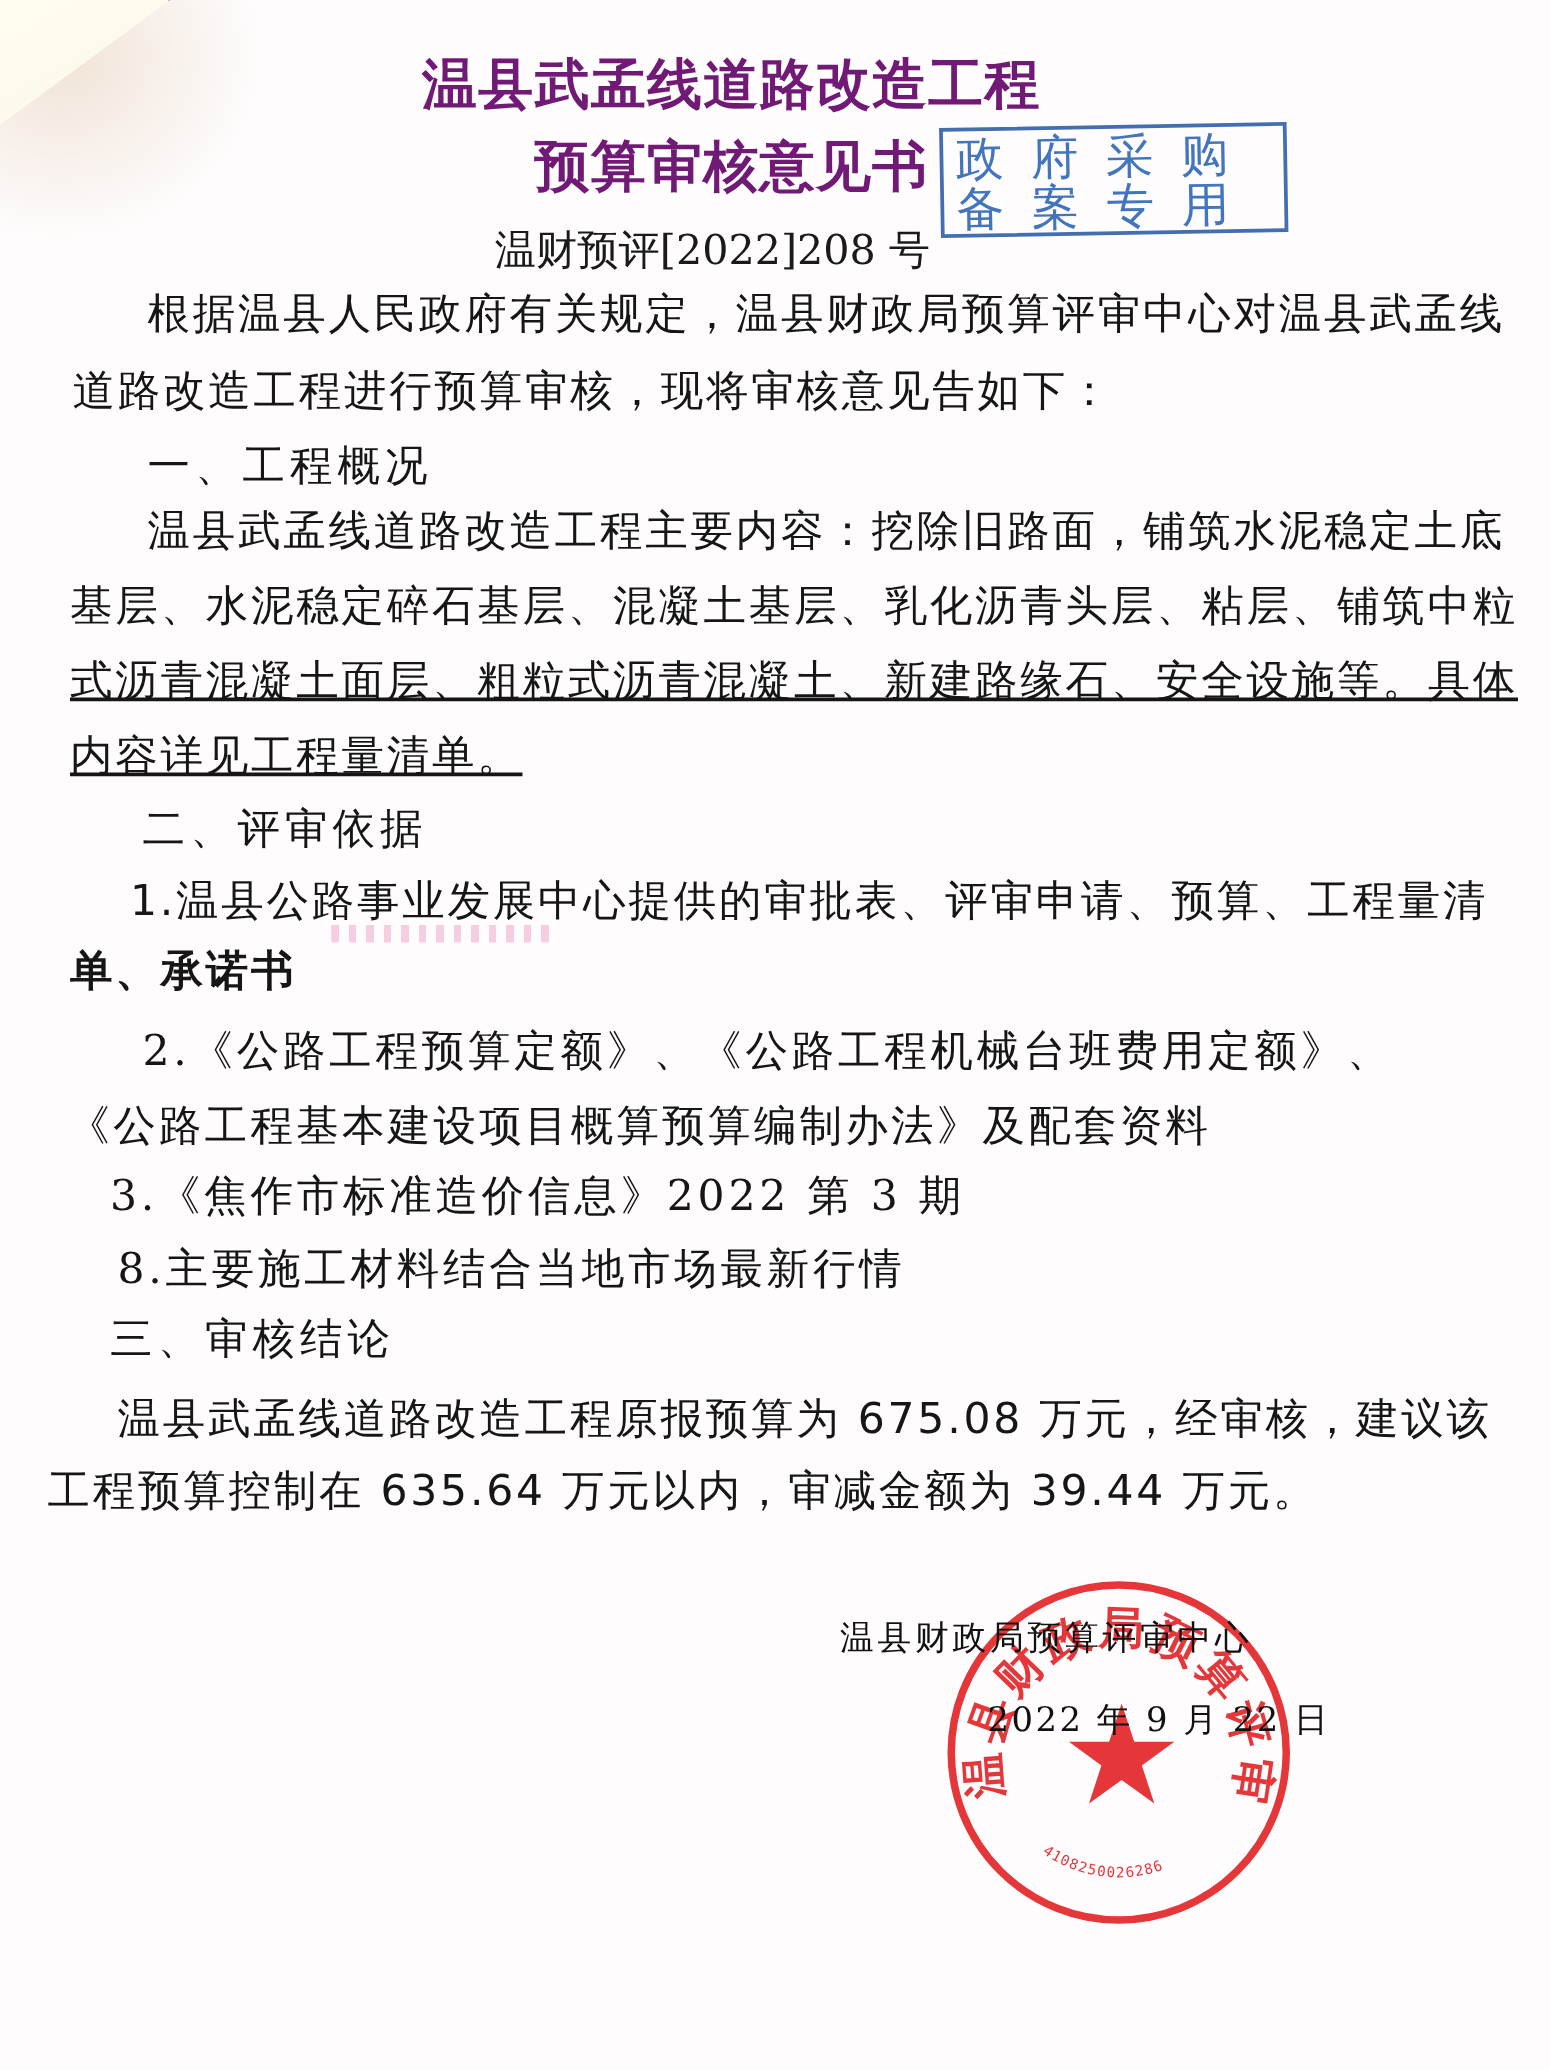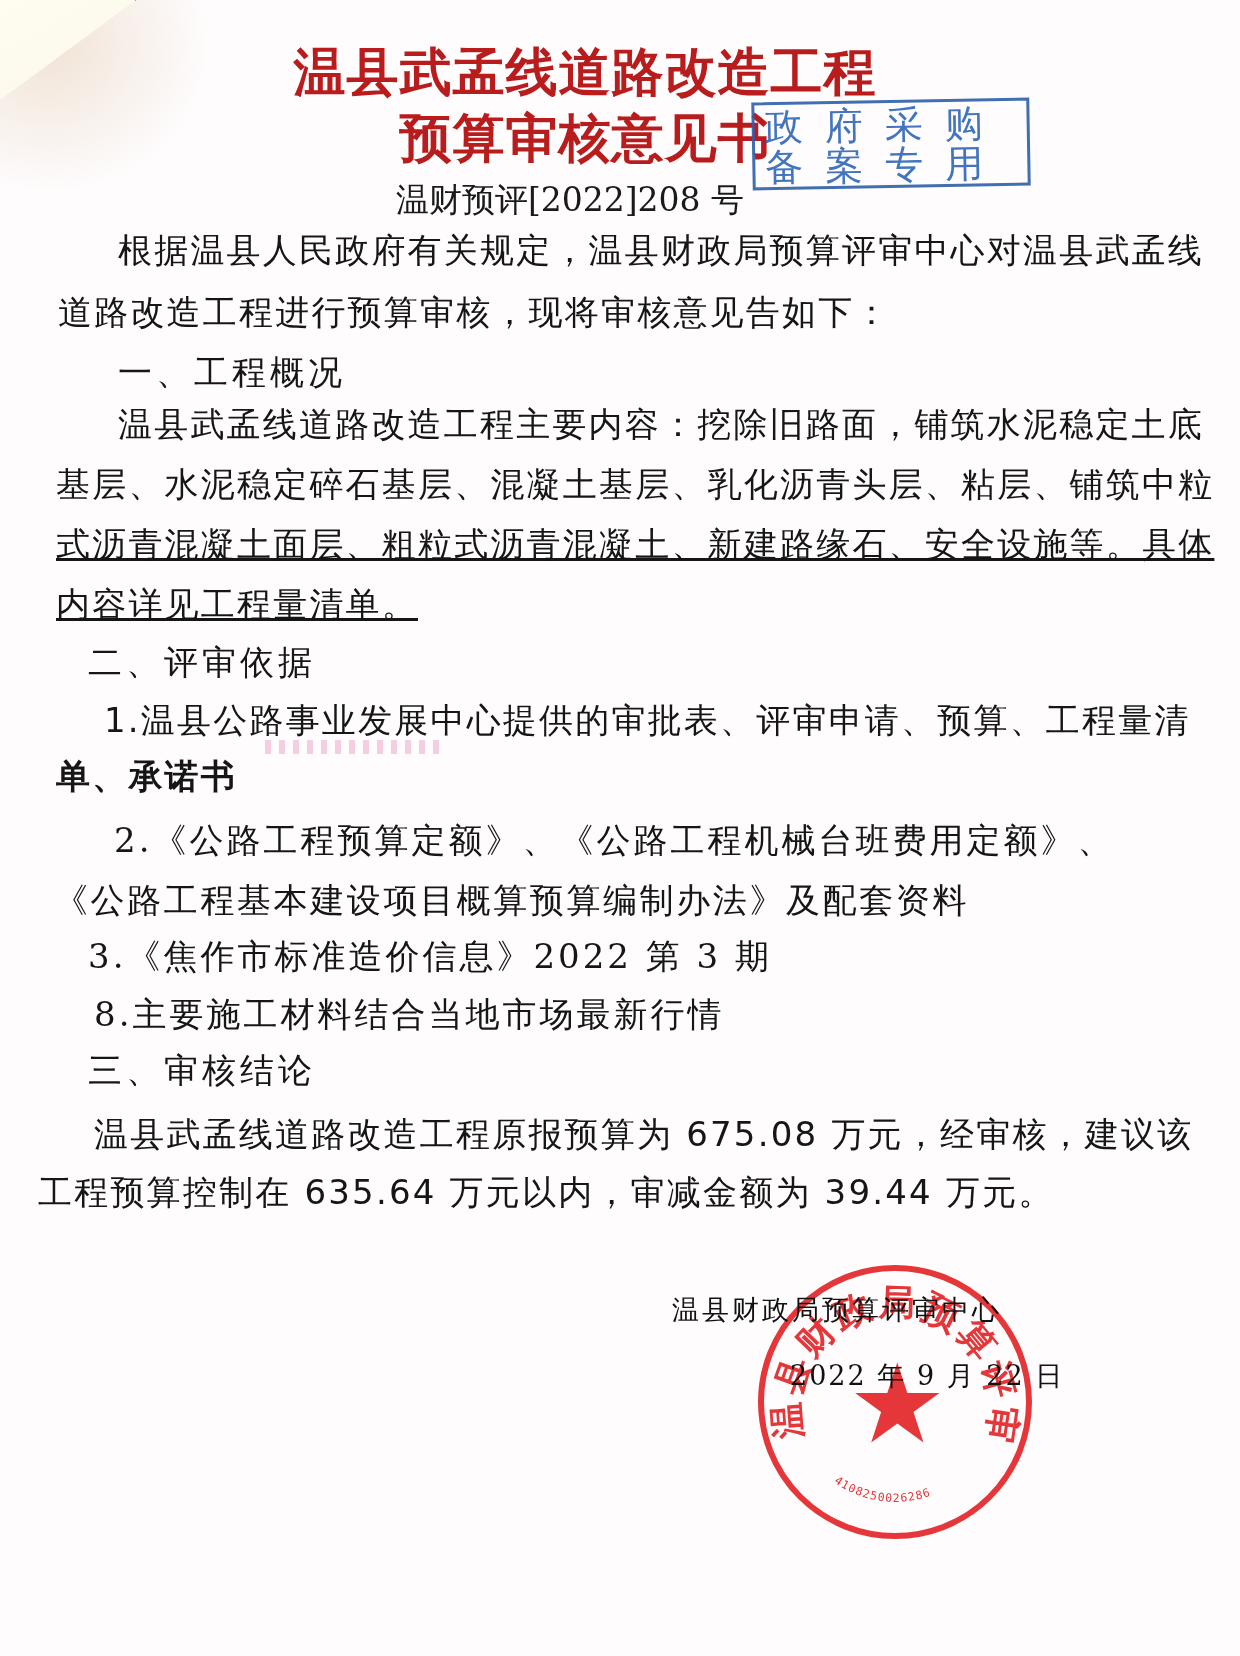--- a/index.html
+++ b/index.html
@@ -16,21 +16,21 @@
     border-right: 1px solid #2a1a1a;
   }
   .fold-shadow {
     position: absolute; left: 0; top: 0; width: 240px; height: 220px;
     background: radial-gradient(ellipse at 20% 20%, rgba(215,180,140,0.35) 0%, rgba(255,255,255,0) 60%);
     pointer-events: none;
   }
   .title {
     position: absolute; left: 0; width: 1170px; text-align: center;
     font-family: "DejaVu Sans", sans-serif; font-weight: bold;
-    font-size: 52px; letter-spacing: 1px; color: #b91c1c;
+    font-size: 44px; letter-spacing: 1px; color: #701a75;
   }
   .title.l1 { top: 38px; }
   .title.l2 { top: 104px; }
   .docno {
     position: absolute; left: 0; width: 1140px; text-align: center; top: 178px;
     font-family: "DejaVu Serif", serif; font-size: 33px; color: #1a1a1a;
   }
   .line {
     position: absolute; font-size: 34px; white-space: nowrap; color: #161616;
     font-family: "DejaVu Sans", sans-serif; letter-spacing: 2.2px;
@@ -89,21 +89,21 @@
 
 <div class="line" style="left:118px; top:228px;">根据温县人民政府有关规定，温县财政局预算评审中心对温县武孟线</div>
 <div class="line" style="left:58px; top:290px;">道路改造工程进行预算审核，现将审核意见告如下：</div>
 
 <div class="line heading" style="left:118px; top:350px;">一、工程概况</div>
 <div class="line" style="left:118px; top:402px;">温县武孟线道路改造工程主要内容：挖除旧路面，铺筑水泥稳定土底</div>
 <div class="line" style="left:56px; top:462px;">基层、水泥稳定碎石基层、混凝土基层、乳化沥青头层、粘层、铺筑中粒</div>
 <div class="line" style="left:56px; top:522px;text-decoration:underline;">式沥青混凝土面层、粗粒式沥青混凝土、新建路缘石、安全设施等。具体</div>
 <div class="line" style="left:56px; top:582px;text-decoration:underline;">内容详见工程量清单。</div>
 
-<div class="line heading" style="left:88px; top:640px;">二、评审依据</div>
+<div class="line heading" style="left:114px; top:640px;">二、评审依据</div>
 <div class="line" style="left:104px; top:698px;">1.温县公路事业发展中心提供的审批表、评审申请、预算、工程量清</div>
 <div class="pink-smudge"></div>
 <div class="line" style="left:56px; top:754px;font-weight:bold;">单、承诺书</div>
 <div class="line serif" style="left:114px; top:818px; letter-spacing:3px;">2.《公路工程预算定额》、《公路工程机械台班费用定额》、</div>
 <div class="line serif" style="left:54px; top:878px; letter-spacing:2.6px;">《公路工程基本建设项目概算预算编制办法》及配套资料</div>
 <div class="line serif" style="left:88px; top:934px; letter-spacing:3px;">3.《焦作市标准造价信息》2022 第 3 期</div>
 <div class="line serif" style="left:94px; top:992px; letter-spacing:3px;">8.主要施工材料结合当地市场最新行情</div>
 
 <div class="line heading" style="left:88px; top:1048px;">三、审核结论</div>
 <div class="line" style="left:94px; top:1112px;">温县武孟线道路改造工程原报预算为 675.08 万元，经审核，建议该</div>

